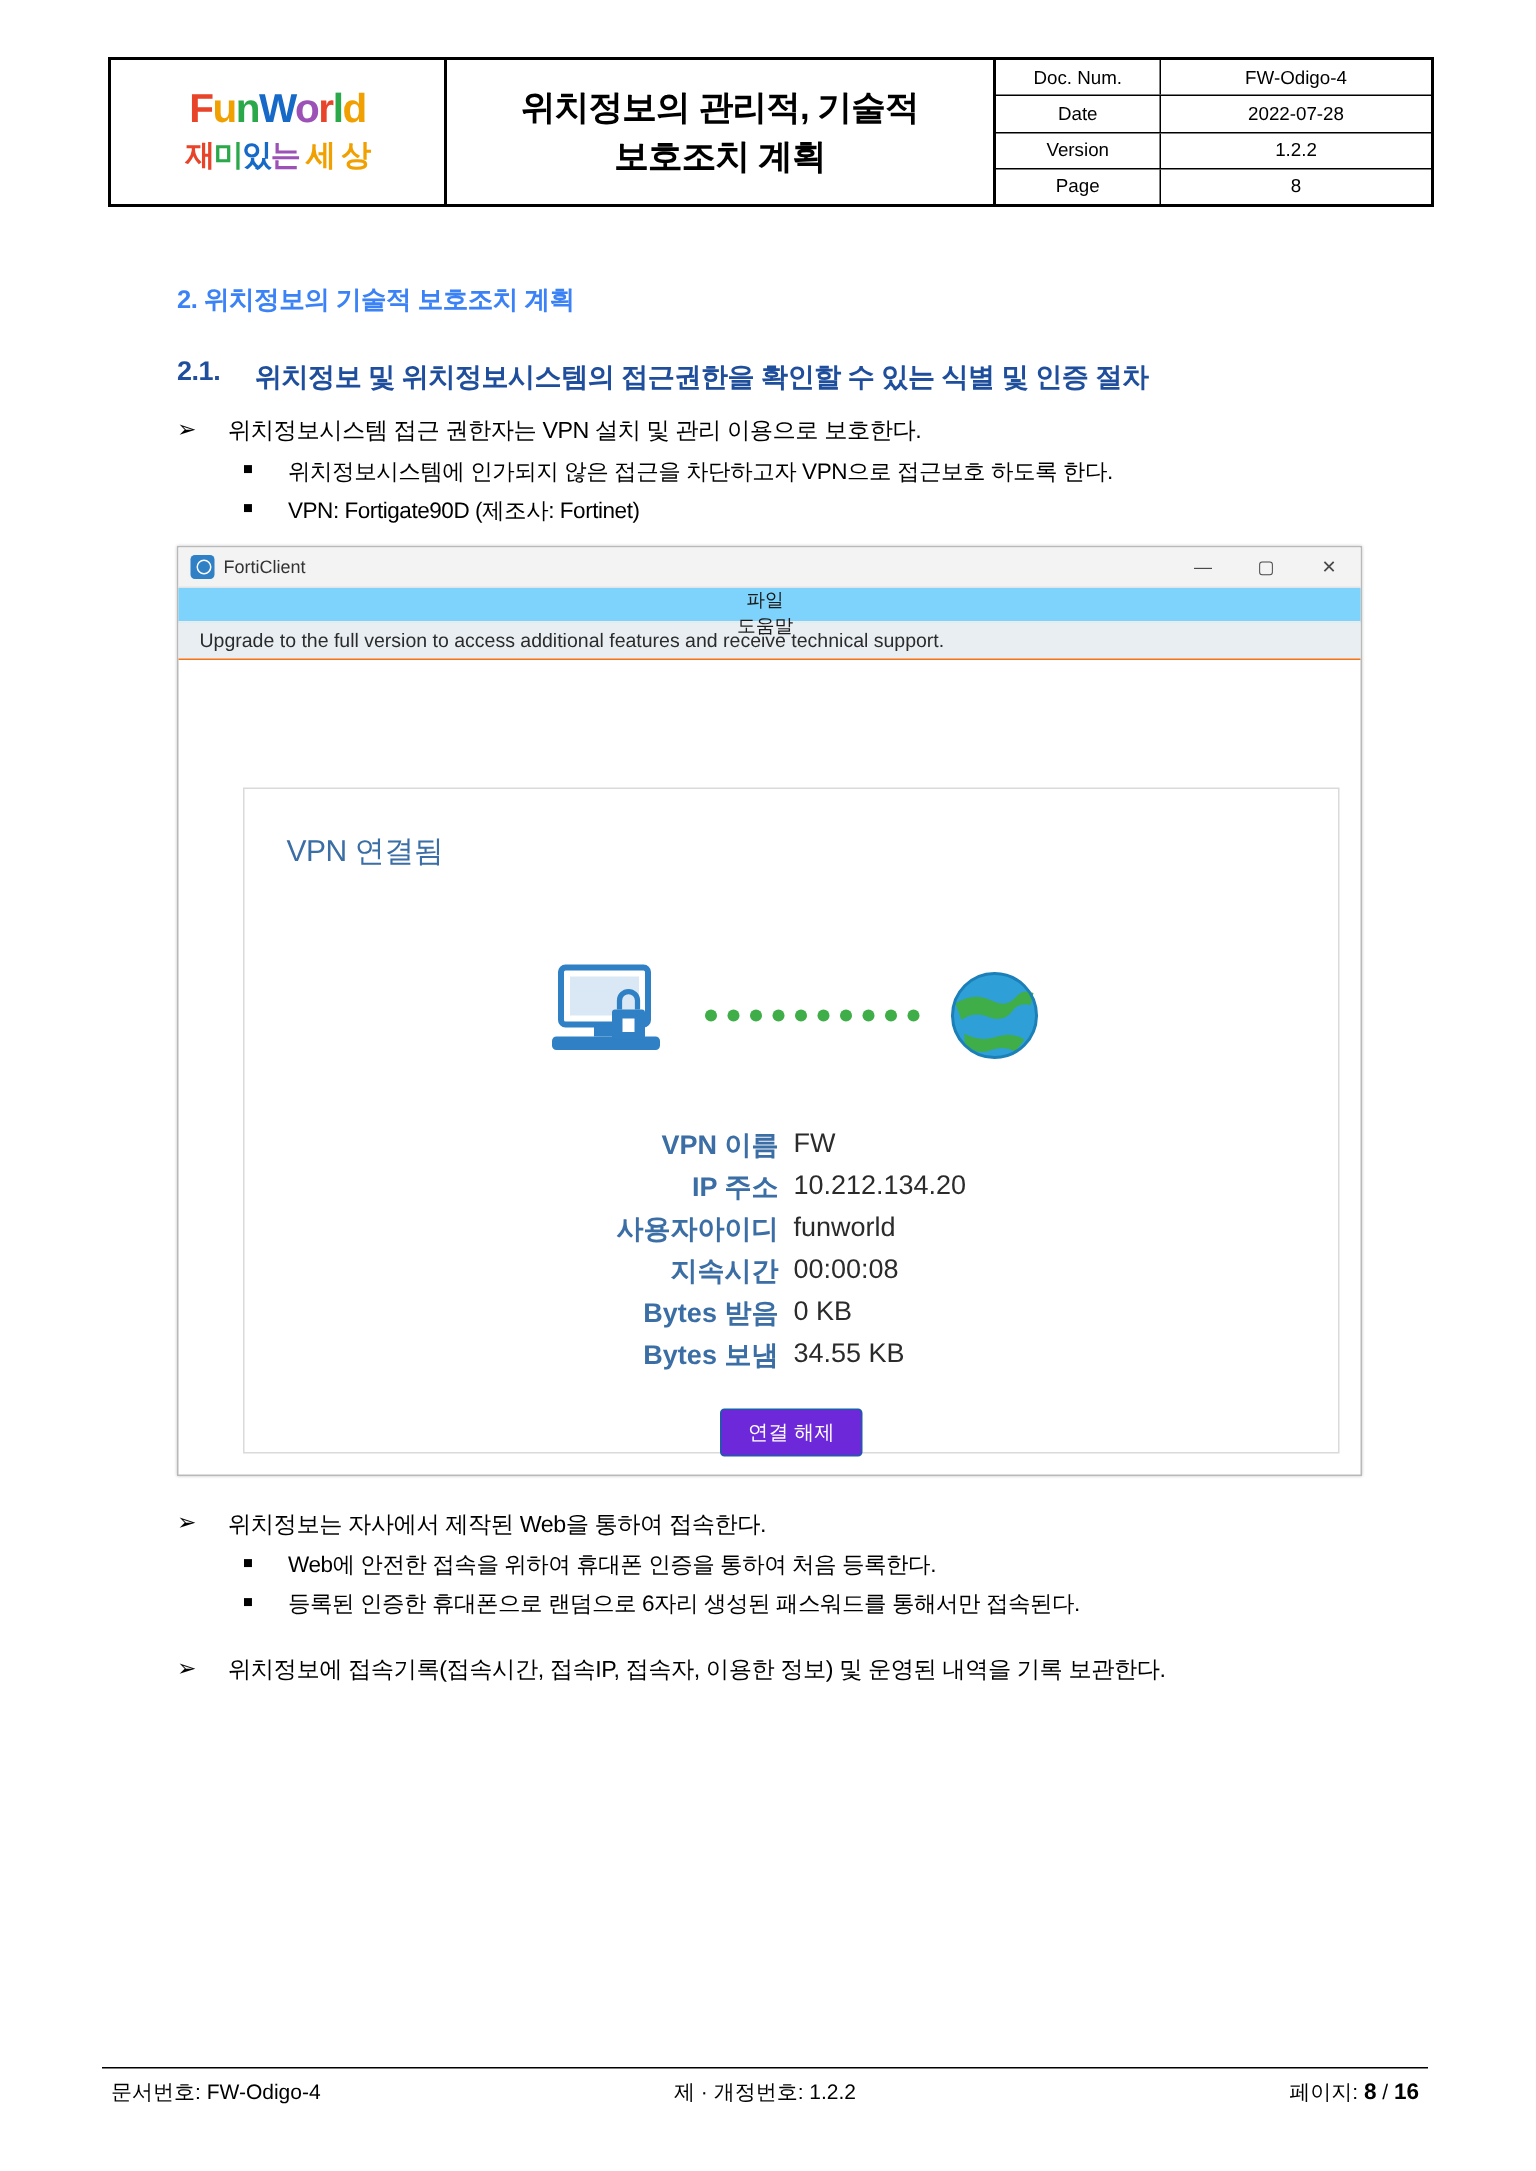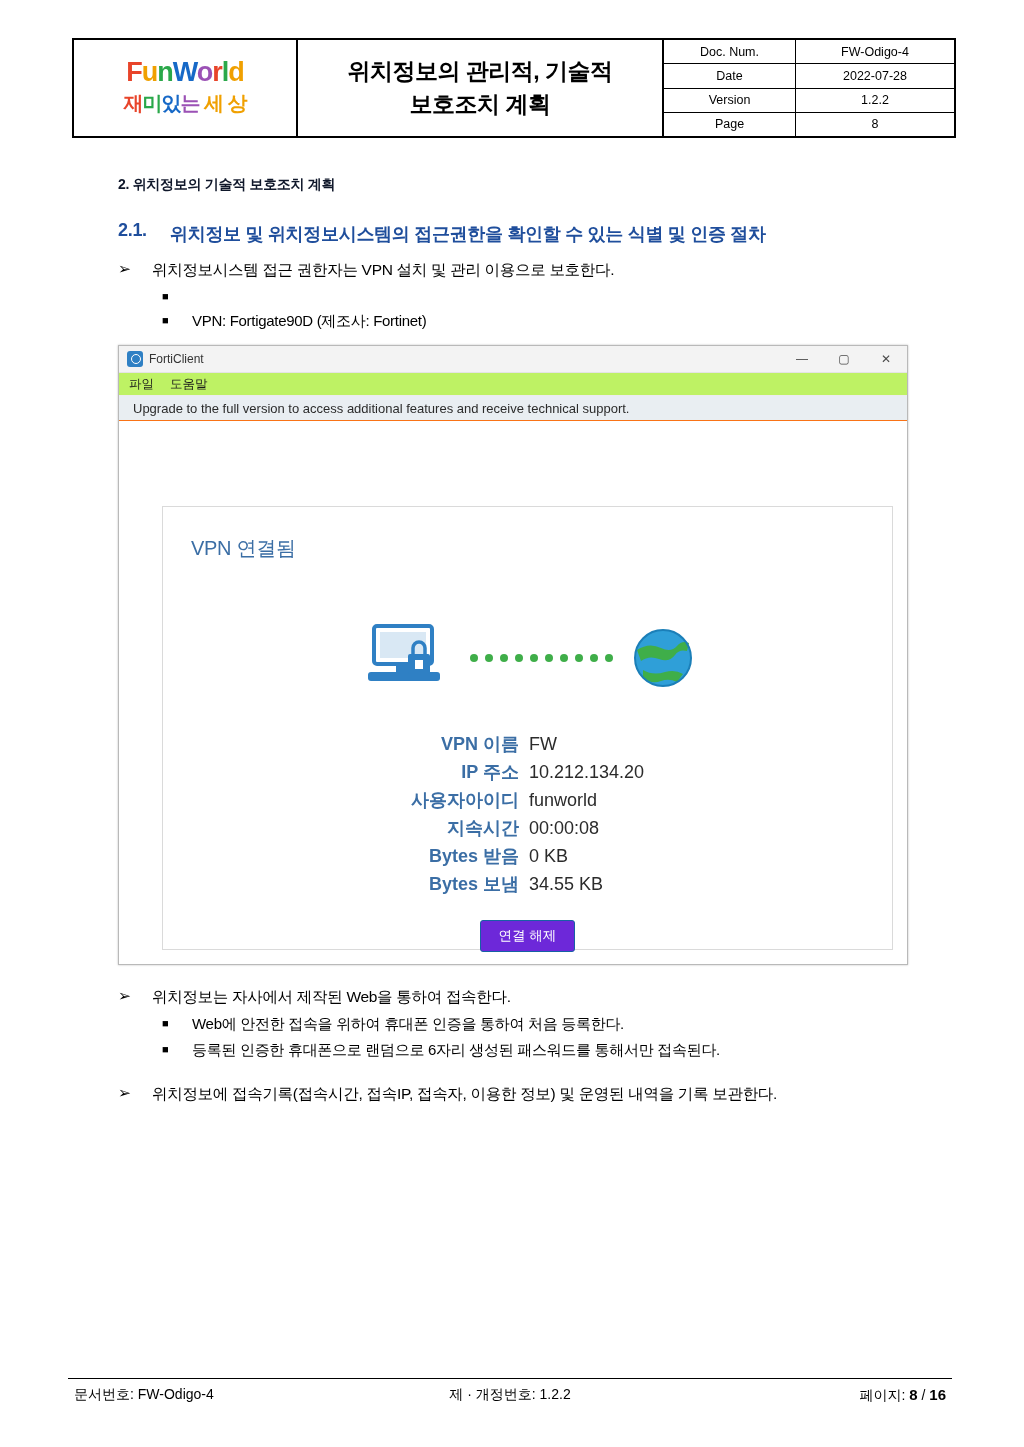--- a/index.html
+++ b/index.html
@@ -78,21 +78,21 @@
     flex-direction: column;
   }
   .meta-row {
     flex: 1;
     display: flex;
     border-bottom: 1px solid #000;
     box-sizing: border-box;
   }
   .meta-row:last-child { border-bottom: none; }
   .meta-key {
-    width: 132px;
+    width: 110px;
     border-right: 1px solid #000;
     box-sizing: border-box;
     display: flex;
     align-items: center;
     justify-content: center;
     font-size: 12.5px;
   }
   .meta-val {
     flex: 1;
     display: flex;
@@ -102,24 +102,24 @@
   }
 
   
   .content {
     position: absolute;
     left: 0;
     top: 160px;
     width: 1024px;
   }
   .h2 {
-    color: #0f172a;
+    color: #3b82f6;
     font-weight: bold;
-    font-size: 14px;
-    margin: 16px 0 0 118px;
+    font-size: 17px;
+    margin: 28px 0 0 118px;
     letter-spacing: -0.3px;
   }
   .h3 {
     color: #1f4e9c;
     font-weight: bold;
     font-size: 18px;
     margin: 26px 0 0 118px;
     width: 770px;
     display: flex;
     letter-spacing: -0.3px;
@@ -179,27 +179,28 @@
   }
   .tb-title { font-size: 12px; color: #333; text-align: center; }
   .tb-spacer { flex: 1; }
   .tb-btn {
     width: 42px; height: 26px;
     display: flex; align-items: center; justify-content: center;
     font-size: 12px; color: #4a4a4a;
   }
   .menubar {
     height: 22px;
-    background: #bef264;
+    background: #7dd3fc;
     display: flex;
     align-items: center;
     padding-left: 10px;
     font-size: 12.5px;
     color: #1a1a1a;
     border-bottom: 1px solid #ececec;
+    flex-direction: column;
   }
   .menubar span { margin-right: 16px; }
 
   .fc-banner {
     height: 60px;
     background: #0b6fb8;
     display: flex;
     align-items: center;
     padding: 0 14px;
   }
@@ -390,20 +391,21 @@
     <span class="num">2.1.</span>
     <span class="txt">위치정보 및 위치정보시스템의 접근권한을 확인할 수 있는 식별 및 인증 절차</span>
   </div>
 
   <div class="bullet-1">
     <span class="mk">➢</span>
     <span>위치정보시스템 접근 권한자는 VPN 설치 및 관리 이용으로 보호한다.</span>
   </div>
   <div class="bullet-2">
     <span class="mk">■</span>
+    <span>위치정보시스템에 인가되지 않은 접근을 차단하고자 VPN으로 접근보호 하도록 한다.</span>
   </div>
   <div class="bullet-2">
     <span class="mk">■</span>
     <span>VPN: Fortigate90D (제조사: Fortinet)</span>
   </div>
 
   <div class="app-window">
     <div class="titlebar">
       <div class="tb-icon"></div>
       <div class="tb-title">FortiClient</div>

